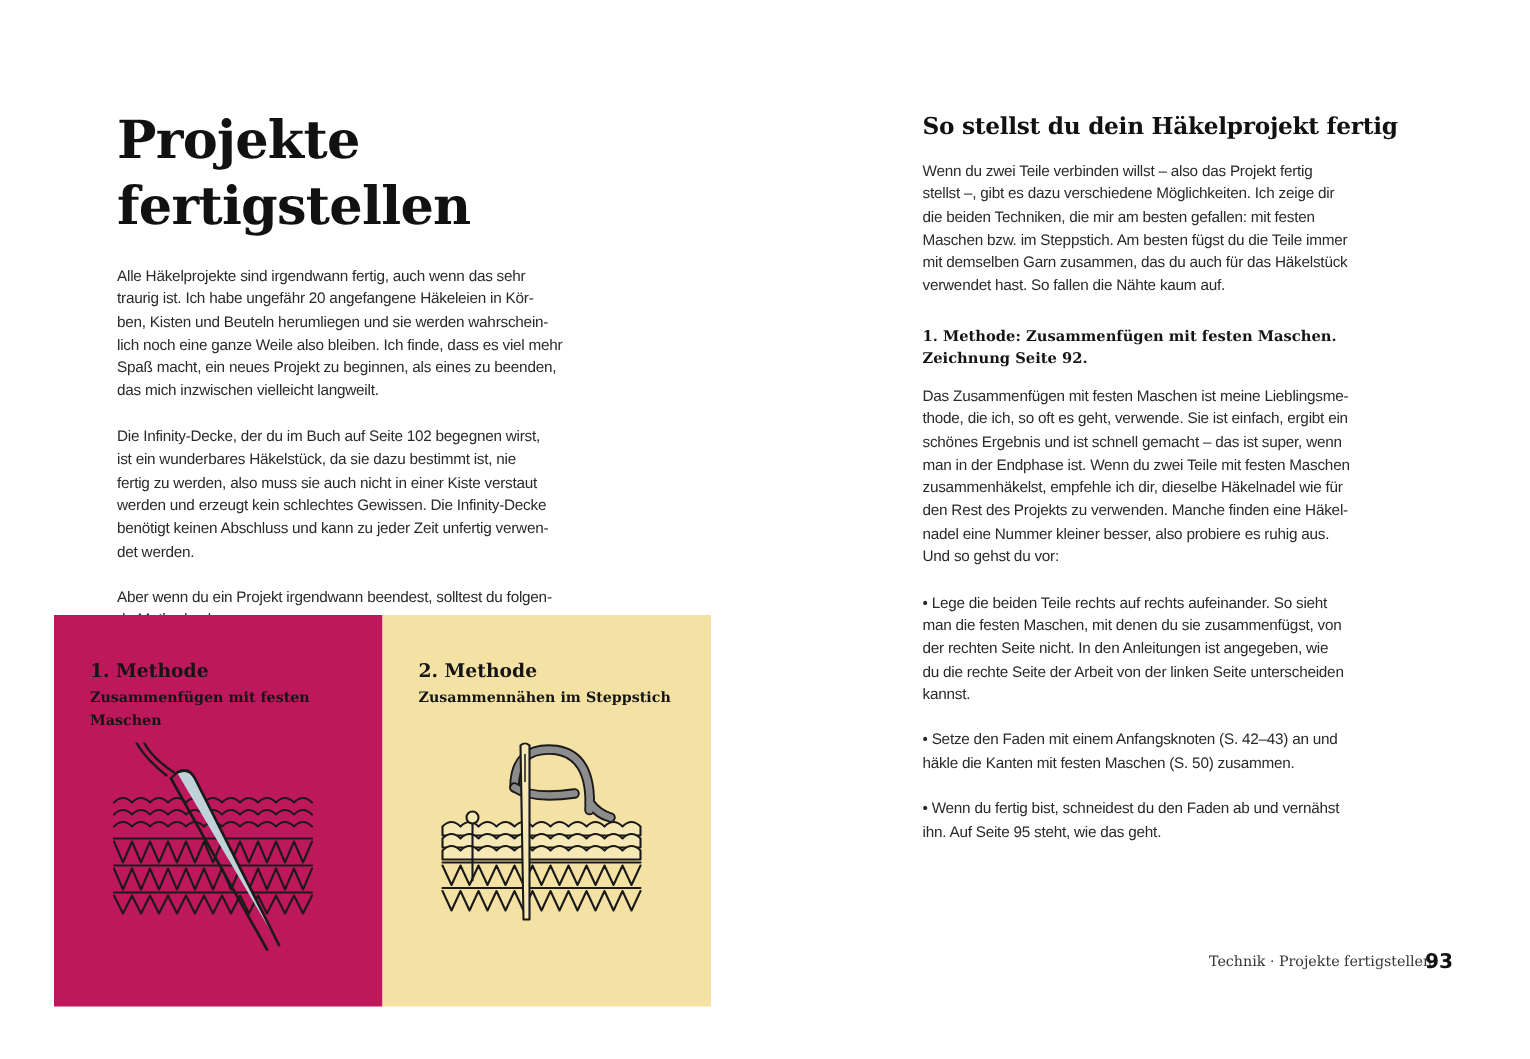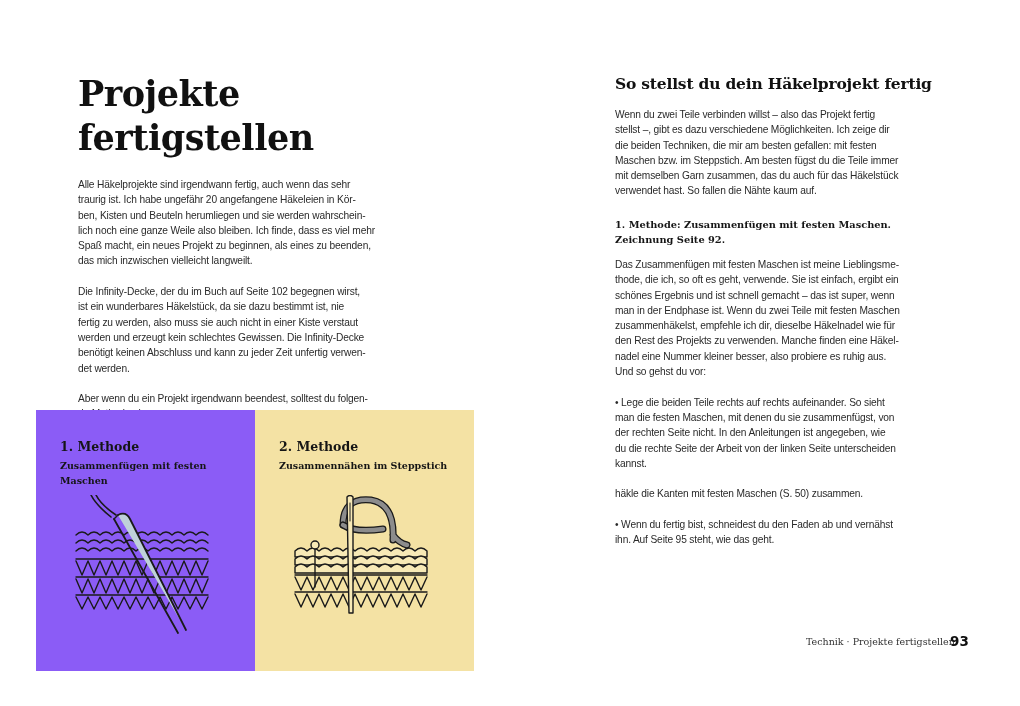--- a/index.html
+++ b/index.html
@@ -7,21 +7,21 @@
          font-family:"DejaVu Serif", serif; color:#1f1f1f; }
   .page-title { position:absolute; left:78px; top:72px; margin:0;
          font-family:"DejaVu Serif", serif; font-weight:900; font-size:35px;
          line-height:44px; letter-spacing:-0.5px; color:#111; }
   .page-title span { display:block; }
   .body-text { position:absolute; font-size:10.2px; line-height:15.3px; color:#2a2a2a;
          font-family:Liberation Sans, sans-serif; letter-spacing:-0.15px; }
   .body-text p { margin:0 0 15.3px 0; }
   .intro { left:78px; top:177px; width:340px; }
   .panel { position:absolute; top:410px; height:261px; width:219px; }
-  .panel.blue { left:36px; background:#8b5cf6; }
+  .panel.blue { left:36px; background:#be185d; }
   .panel.yellow { left:255px; background:#f4e2a4; }
   .panel-heading { position:absolute; left:24px; top:29px; font-family:"DejaVu Serif", serif;
          font-weight:bold; font-size:12.5px; color:#151515; }
   .panel-sub { position:absolute; left:24px; top:49px; width:170px; font-family:"DejaVu Serif", serif;
          font-weight:bold; font-size:9.5px; line-height:14.5px; color:#151515; }
   .illus { position:absolute; left:30px; top:85px; width:160px; height:150px; }
   .section-title { position:absolute; left:615px; top:74px; margin:0; font-family:"DejaVu Serif", serif;
          font-weight:bold; font-size:15.5px; color:#111; letter-spacing:-0.2px; }
   .right-intro { left:615px; top:107px; width:335px; }
   .method-heading { position:absolute; left:615px; top:217px; width:335px; font-weight:bold;
@@ -153,20 +153,21 @@
     <span style="display:block">Und so gehst du vor:</span>
   </p>
   <p>
     <span style="display:block">• Lege die beiden Teile rechts auf rechts aufeinander. So sieht</span>
     <span style="display:block">man die festen Maschen, mit denen du sie zusammenfügst, von</span>
     <span style="display:block">der rechten Seite nicht. In den Anleitungen ist angegeben, wie</span>
     <span style="display:block">du die rechte Seite der Arbeit von der linken Seite unterscheiden</span>
     <span style="display:block">kannst.</span>
   </p>
   <p>
+    <span style="display:block">• Setze den Faden mit einem Anfangsknoten (S. 42–43) an und</span>
     <span style="display:block">häkle die Kanten mit festen Maschen (S. 50) zusammen.</span>
   </p>
   <p>
     <span style="display:block">• Wenn du fertig bist, schneidest du den Faden ab und vernähst</span>
     <span style="display:block">ihn. Auf Seite 95 steht, wie das geht.</span>
   </p>
 </div>
 
 <div class="footer">Technik · Projekte fertigstellen</div>
 <div class="page-number">93</div>

